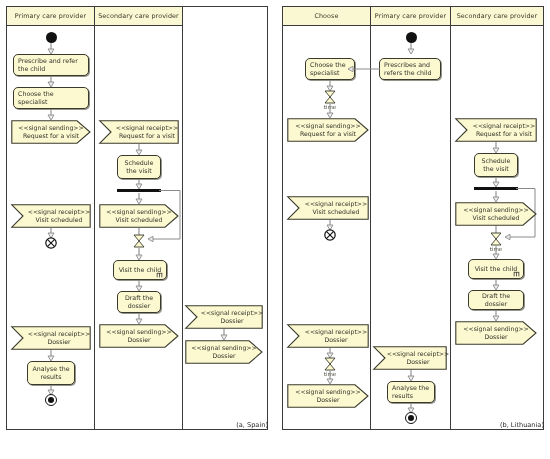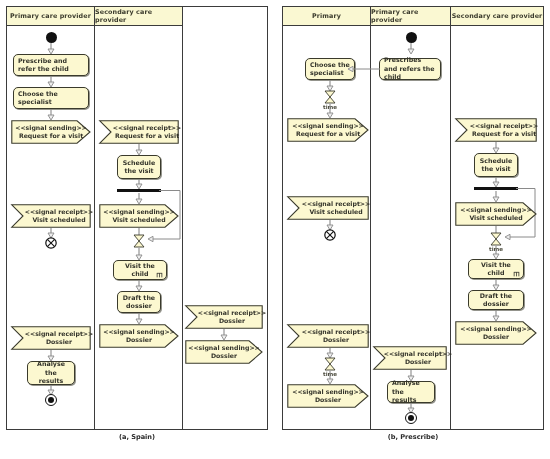--- a/index.html
+++ b/index.html
@@ -2,37 +2,37 @@
 <html><head>
 <meta charset="utf-8">
 <style>
   html,body{margin:0;padding:0;background:#ffffff;}
   body{
     width:550px;height:459px;
     font-family:"DejaVu Sans", sans-serif;
     overflow:hidden;
     position:relative;
   }
-  .root{position:relative;width:550px;height:459px;font-weight:bold;}
+  .root{position:relative;width:550px;height:459px;}
 
   
   .diagram{position:absolute;top:6px;height:435px;}
   #diagram-a{left:6px;width:262px;}
   #diagram-b{left:282px;width:262px;}
 
   .lanes{position:absolute;top:0;left:0;right:0;height:424px;
          display:flex;border:1px solid #3b3b3b;box-sizing:border-box;background:#fff;}
   .lane{position:relative;flex:1 1 0;border-right:1px solid #3b3b3b;box-sizing:border-box;}
   .lane:last-child{border-right:none;}
   .lane-header{height:19px;background:#faf8d2;border-bottom:1px solid #3b3b3b;
         display:flex;align-items:center;justify-content:center;
         font-size:6.4px;color:#3a3a2c;letter-spacing:.1px;box-sizing:border-box;}
   .lane-body{position:relative;height:404px;}
 
-  .caption{position:absolute;bottom:0;width:100%;text-align:center;
+  .caption{position:absolute;bottom:12px;width:100%;text-align:right;
         font-size:6.6px;color:#2b2b2b;}
   #diagram-a .caption{left:0;}
   #diagram-b .caption{left:0;}
 
   
   .node{position:absolute;box-sizing:border-box;}
 
   .act{
     background:#fcf8d0;border:1.1px solid #3a3a2c;border-radius:5px;
     display:flex;align-items:center;
@@ -280,21 +280,21 @@
       </div>
     </div>
 
     <div class="caption">(a, Spain)</div>
   </div>
 
   <div class="diagram" id="diagram-b">
     <div class="lanes">
 
       <div class="lane" style="flex:0 0 88px;">
-        <div class="lane-header">Primary</div>
+        <div class="lane-header">Choose</div>
         <div class="lane-body">
 
           <div class="node act" style="left:22px;top:32px;width:50px;height:22px;">
             <span>Choose the specialist</span>
           </div>
           <svg class="edge" style="left:43px;top:54px;width:8px;height:11px;">
             <line x1="4" y1="0" x2="4" y2="8" stroke="#8a8a8a" stroke-width="1.1"></line>
             <path d="M4 11 L1 6 L7 6 Z" fill="#eeeeee" stroke="#8a8a8a" stroke-width=".9"></path>
           </svg>
 
@@ -508,16 +508,16 @@
             </svg>
             <div class="sig-label" style="padding-right:10px;">
               <span>&lt;&lt;signal sending&gt;&gt;</span>
               <span class="l2">Dossier</span>
             </div>
           </div>
         </div>
       </div>
     </div>
 
-    <div class="caption">(b, Prescribe)</div>
+    <div class="caption">(b, Lithuania)</div>
   </div>
 
 </div>
 
 </body></html>

